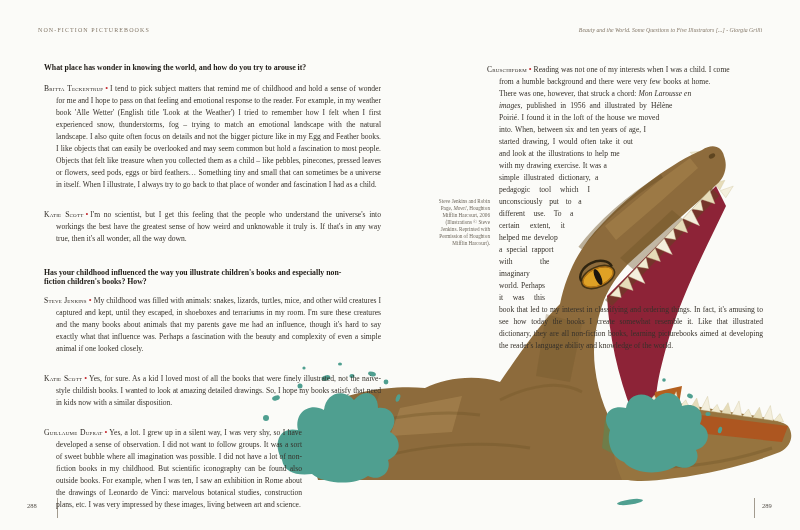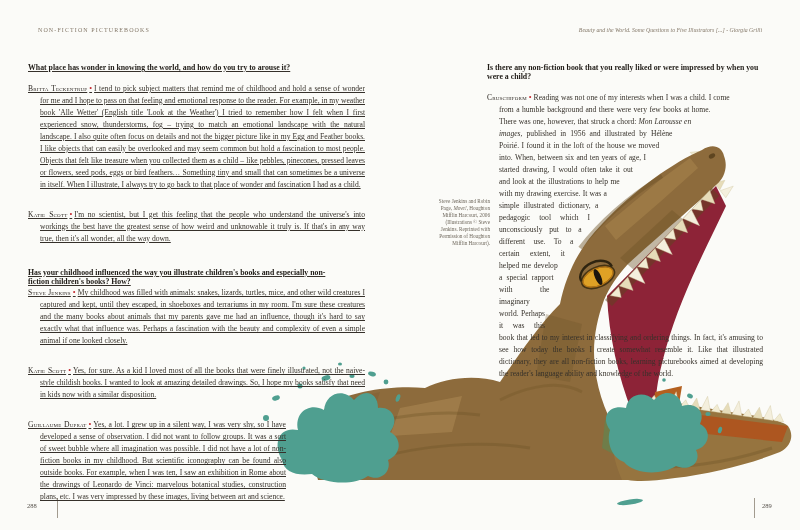--- a/index.html
+++ b/index.html
@@ -19,28 +19,28 @@
     font-size:6px; letter-spacing:1.1px; color:#85796a;
   }
   .running-head-right {
     position:absolute; right:38px; top:27px;
     font-size:5.8px; color:#85796a; text-align:right; font-style:italic;
   }
   .running-head-right .author { font-style:italic; }
 
   
   .col { position:absolute; z-index:2; }
-  .col-left  { left:28px;  top:64px; width:337px;text-decoration:underline; }
+  .col-left  { left:44px;  top:64px; width:337px; }
   .col-right { left:487px; top:64px; width:276px; }
 
   .question {
     font-size:7.8px; line-height:8.8px; font-weight:bold;
     color:#1e1a15; margin:0 0 10px 0;
   }
-  .question.q2 { margin-top:24px; margin-bottom:1px; width:315px; }
+  .question.q2 { margin-top:24px; margin-bottom:9px; width:315px; }
 
   .answer {
     font-size:7.6px; line-height:12px; text-align:justify;
     margin:0 0 18px 0; padding-left:12px; text-indent:-12px;
     color:#36312a;
   }
   .answer.narrow { width:258px; }
   .speaker { font-variant:small-caps; letter-spacing:0.2px; color:#2c2username:#2c2722; }
   .speaker { color:#2c2722; }
   .bullet { color:#c4272e; padding:0 2px; font-size:8px; }
@@ -207,21 +207,20 @@
     <div class="question q2">Has your childhood influenced the way you illustrate children's books and especially non-fiction children's books? How?</div>
 
     <p class="answer"><span class="speaker">Steve Jenkins</span><span class="bullet">•</span><span>My childhood was filled with animals: snakes, lizards, turtles, mice, and other wild creatures I captured and kept, until they escaped, in shoeboxes and terrariums in my room. I'm sure these creatures and the many books about animals that my parents gave me had an influence, though it's hard to say exactly what that influence was. Perhaps a fascination with the beauty and complexity of even a simple animal if one looked closely.</span></p>
 
     <p class="answer"><span class="speaker">Katie Scott</span><span class="bullet">•</span><span>Yes, for sure. As a kid I loved most of all the books that were finely illustrated, not the naive-style childish books. I wanted to look at amazing detailed drawings. So, I hope my books satisfy that need in kids now with a similar disposition.</span></p>
 
     <p class="answer narrow"><span class="speaker">Guillaume Duprat</span><span class="bullet">•</span><span>Yes, a lot. I grew up in a silent way, I was very shy, so I have developed a sense of observation. I did not want to follow groups. It was a sort of sweet bubble where all imagination was possible. I did not have a lot of non-fiction books in my childhood. But scientific iconography can be found also outside books. For example, when I was ten, I saw an exhibition in Rome about the drawings of Leonardo de Vinci: marvelous botanical studies, construction plans, etc. I was very impressed by these images, living between art and science.</span></p>
   </div>
 
   <div class="col col-right">
-    <div class="question">Is there any non-fiction book that you really liked or were impressed by when you were a child?</div>
 
     <p class="answer"><span class="croc-float"></span><span class="speaker">Cruschiform</span><span class="bullet">•</span><span>Reading was not one of my interests when I was a child. I come from a humble background and there were very few books at home. There was one, however, that struck a chord: </span><i>Mon Larousse en images</i><span>, published in 1956 and illustrated by Hélène Poirié. I found it in the loft of the house we moved into. When, between six and ten years of age, I started drawing, I would often take it out and look at the illustrations to help me with my drawing exercise. It was a simple illustrated dictionary, a pedagogic tool which I unconsciously put to a different use. To a certain extent, it helped me develop a special rapport with the imaginary world. Perhaps it was this book that led to my interest in classifying and ordering things. In fact, it's amusing to see how today the books I create somewhat resemble it. Like that illustrated dictionary, they are all non-fiction books, learning picturebooks aimed at developing the reader's language ability and knowledge of the world.</span></p>
   </div>
 
   <div class="caption"><span>Steve Jenkins and Robin Page, </span><i>Move!</i><span>, Houghton Mifflin Harcourt, 2006 (Illustrations © Steve Jenkins. Reprinted with Permission of Houghton Mifflin Harcourt).</span></div>
 
   <div class="crop-mark left"></div>
   <div class="crop-mark right"></div>
   <div class="page-number left">288</div>
   <div class="page-number right">289</div>

